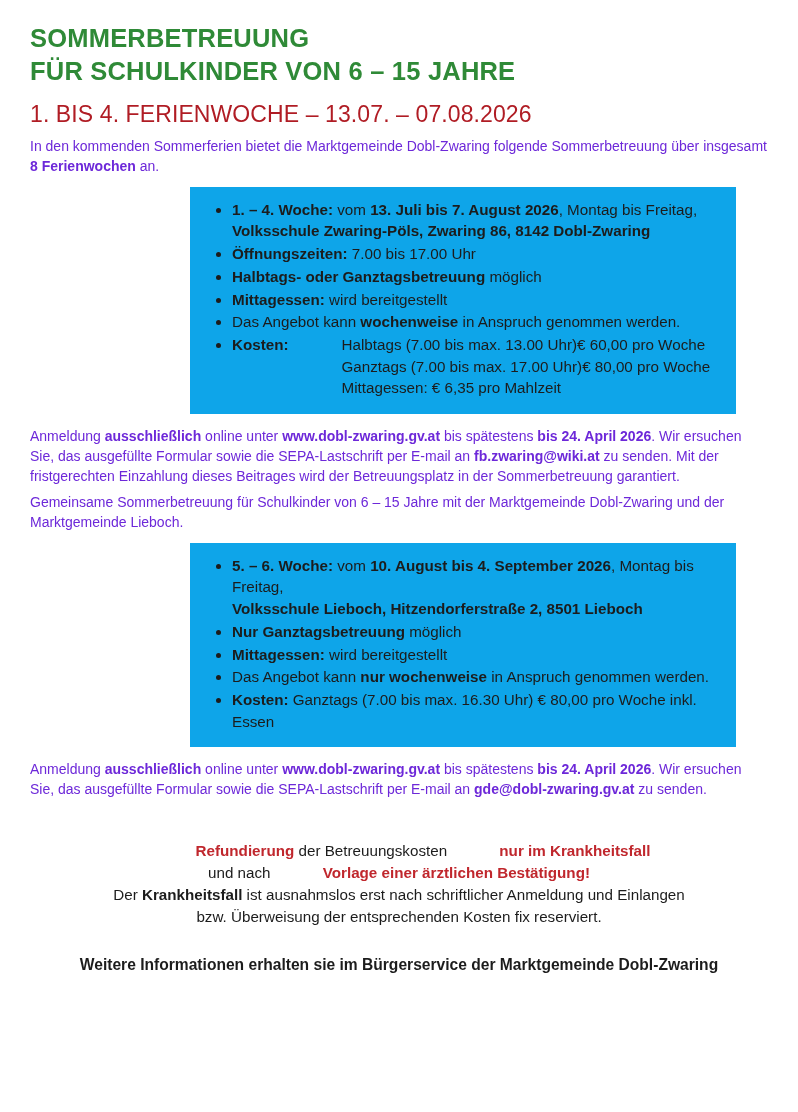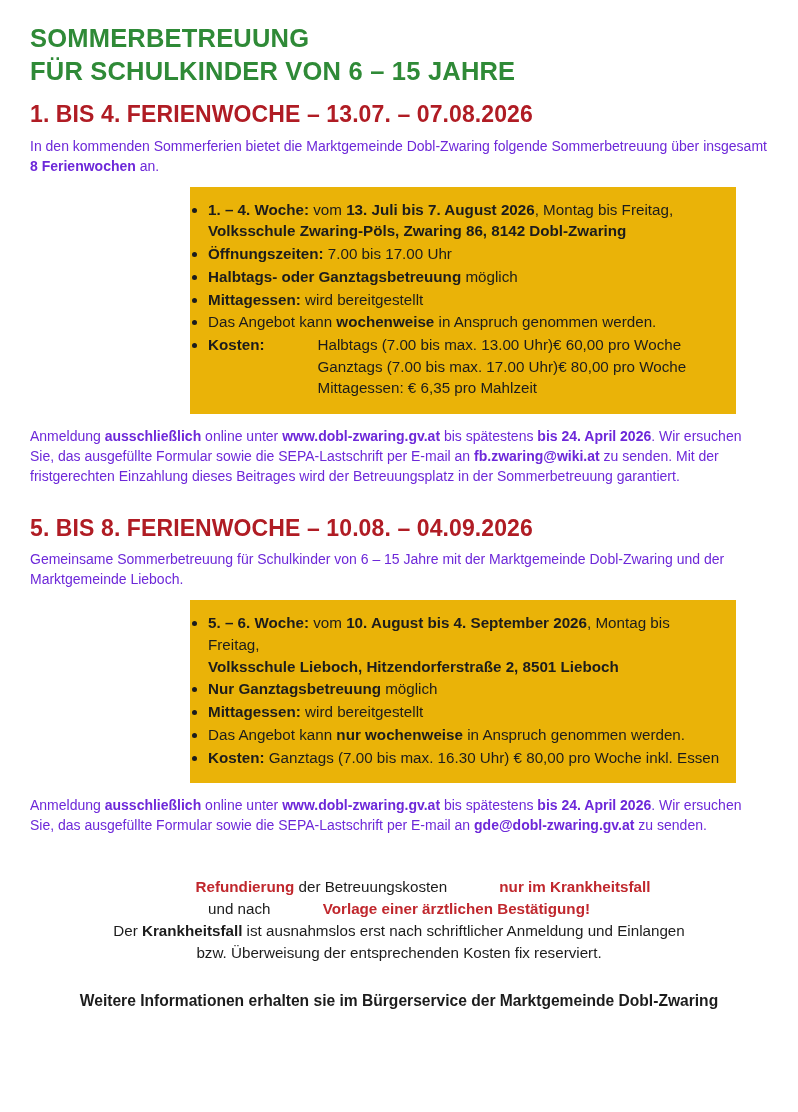--- a/index.html
+++ b/index.html
@@ -31,43 +31,43 @@
     letter-spacing: 0.2px;
     line-height: 1.28;
     margin: 0 0 6px 0;
     text-transform: uppercase;
   }
   .title-green .ln { display: block; white-space: nowrap; }
 
   .title-red {
     color: #b01c24;
     font-size: 23px;
-    font-weight: bold;
+    font-weight: normal;
     letter-spacing: 0.1px;
     line-height: 1.2;
     margin: 14px 0 8px 0;
     text-transform: uppercase;
     white-space: nowrap;
   }
   .title-red.second { margin-top: 28px; }
 
   
   p.body {
     font-size: 14px;
     line-height: 1.42;
     margin: 0 0 6px 0;
     color: #6d28d9;
   }
   .b { font-weight: bold; }
 
   
   .infobox {
-    background: #eab308;
+    background: #0ea5e9;
     margin: 10px 32px 0 160px;
-    padding: 12px 16px 14px 0;
+    padding: 12px 16px 14px 24px;
     box-sizing: border-box;
   }
   .infobox ul {
     list-style: none;
     margin: 0;
     padding: 0;
   }
   .infobox li {
     position: relative;
     padding-left: 18px;
@@ -167,21 +167,20 @@
               <span class="kosten-price"></span>
             </div>
           </div>
         </div>
       </li>
     </ul>
   </div>
 
   <p class="body" style="margin-top:13px;"><span>Anmeldung </span><span class="b">ausschließlich</span><span> online unter </span><span class="b">www.dobl-zwaring.gv.at</span><span> bis spätestens </span><span class="b">bis 24. April 2026</span><span>. Wir ersuchen Sie, das ausgefüllte Formular sowie die SEPA-Lastschrift per E-mail an </span><span class="b">fb.zwaring@wiki.at</span><span> zu senden. Mit der fristgerechten Einzahlung dieses Beitrages wird der Betreuungsplatz in der Sommerbetreuung garantiert.</span></p>
 
-  <h2 class="title-red second">5. BIS 8. FERIENWOCHE – 10.08. – 04.09.2026</h2>
 
   <p class="body">Gemeinsame Sommerbetreuung für Schulkinder von 6 – 15 Jahre mit der Marktgemeinde Dobl-Zwaring und der Marktgemeinde Lieboch.</p>
 
   <div class="infobox">
     <ul>
       <li>
         <span class="b">5. – 6. Woche:</span><span> vom </span><span class="b">10. August bis 4. September 2026</span><span>, Montag bis Freitag,</span><br>
         <span class="b">Volksschule Lieboch, Hitzendorferstraße 2, 8501 Lieboch</span>
       </li>
       <li>

